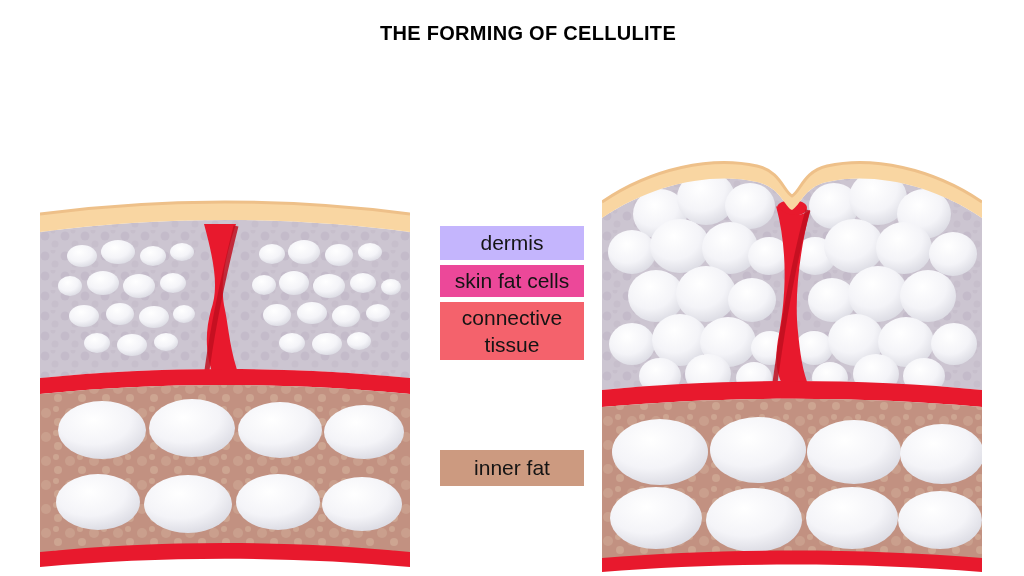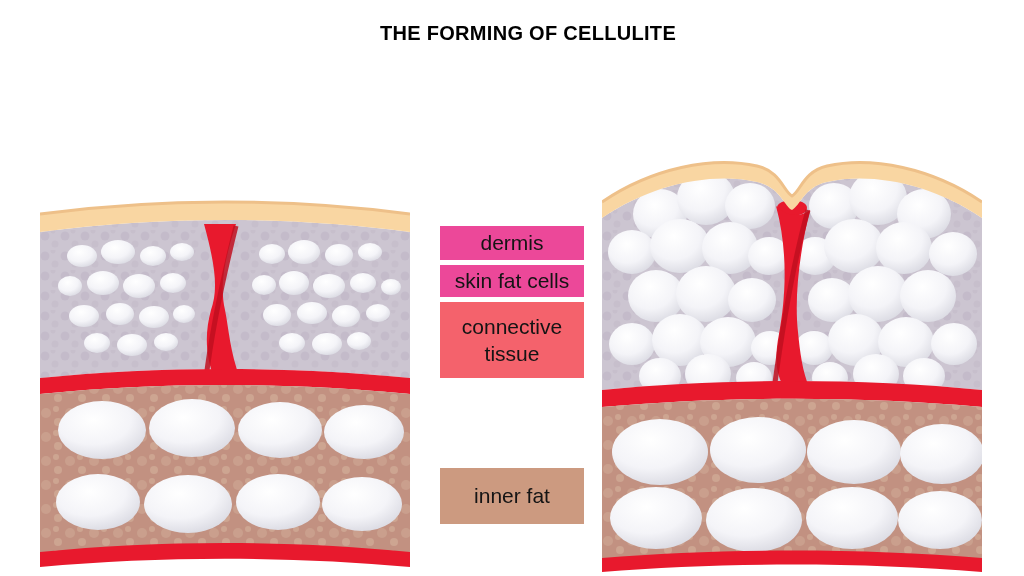--- a/index.html
+++ b/index.html
@@ -20,23 +20,23 @@
     display:flex;flex-direction:column;gap:5px;
   }
   .legend-item{
     display:flex;align-items:center;justify-content:center;
     text-align:center;font-size:21px;color:#141414;line-height:1.3;
     padding:0 4px;box-sizing:border-box;
   }
   .li-epidermis{height:40px;}
   .li-dermis{height:34px;}
   .li-skin{height:32px;}
-  .li-conn{height:76px;}
+  .li-conn{height:58px;}
   .legend-spacer{height:80px;}
-  .li-inner{height:56px;text-align:center;}
+  .li-inner{height:36px;text-align:center;}
 </style>
 </head>
 <body>
 
 <div class="stage">
 
   <h1 class="title">THE FORMING OF CELLULITE</h1>
 
   <svg class="panel panel-left" viewBox="0 0 370 382" xmlns="http://www.w3.org/2000/svg">
     <defs>
@@ -125,21 +125,21 @@
         <ellipse cx="238" cy="312" rx="42" ry="28"></ellipse>
         <ellipse cx="322" cy="314" rx="40" ry="27"></ellipse>
     </g>
 
     <g>
       <path d="M0,362 C120,350 250,350 370,362 L370,377 C250,366 120,366 0,377 Z" fill="#e8192d"></path>
     </g>
   </svg>
 
   <div class="legend">
-    <div class="legend-item li-dermis" style="background-color: #ec4899;">dermis</div>
+    <div class="legend-item li-dermis" style="background-color: #c4b5fd;">dermis</div>
     <div class="legend-item li-skin" style="background-color: #ec4899;">skin fat cells</div>
     <div class="legend-item li-conn" style="background-color: rgb(244, 98, 108);">connective tissue</div>
     <div class="legend-spacer"></div>
     <div class="legend-item li-inner" style="background-color: rgb(204, 154, 128);">inner fat</div>
   </div>
 
   <svg class="panel panel-right" viewBox="0 0 380 424" xmlns="http://www.w3.org/2000/svg">
     <defs>
       <radialGradient id="cellGR" cx="40%" cy="32%" r="78%">
         <stop offset="0%" stop-color="#ffffff"></stop>

